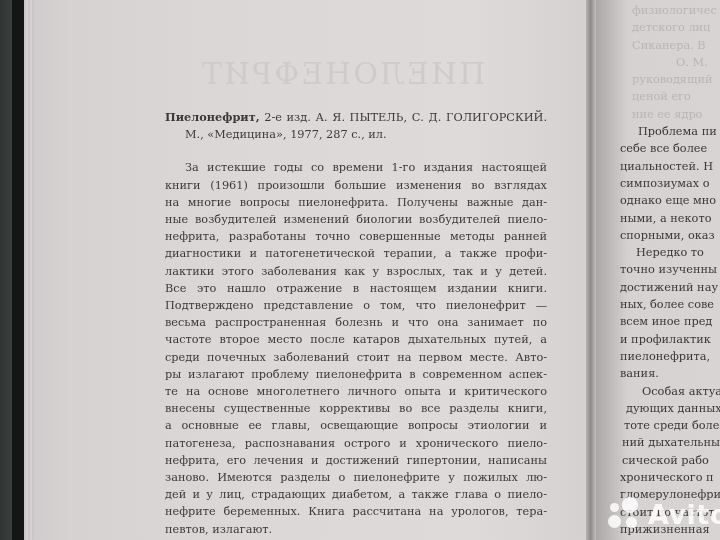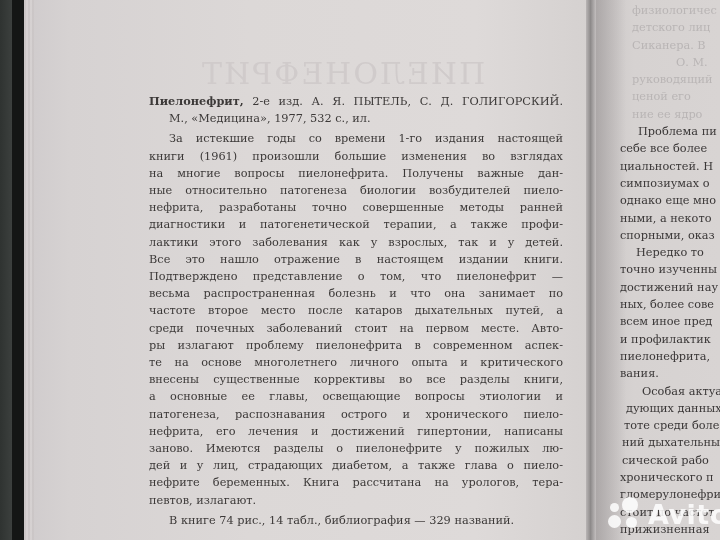--- a/index.html
+++ b/index.html
@@ -43,21 +43,21 @@
     font-size:30px; letter-spacing:2px; color:#cfcaca;
     transform:scaleX(-1); opacity:.9;
     font-family:"DejaVu Serif", serif;
   }
 
   .annotation {
     position:absolute; left:149px; top:93px; width:414px;
     font-size:11.3px; line-height:17.2px; color:#3c3938;
     font-family:"DejaVu Serif", serif;
   }
-  .annotation p { margin:0; text-align:justify; }
+  .annotation p { margin:16px; text-align:justify; }
   .biblio { text-indent:0; }
   .biblio .biblio-title { font-weight:bold; }
   .biblio .biblio-line2 { display:block; padding-left:20px; }
   .line { display:block; text-align:justify; text-align-last:justify; white-space:nowrap; }
   .line.last { text-align-last:left; }
   .line.indent { padding-left:20px; }
 
   .right-text {
     position:absolute; left:616px; top:0; width:200px;
     font-size:11.3px; line-height:17.3px; color:#3a3737;
@@ -85,27 +85,27 @@
 <div class="left-page-edges"></div>
 <div class="gutter"></div>
 <div class="right-page"></div>
 <div class="right-page-shadow"></div>
 
 <div class="ghost-title">ПИЕЛОНЕФРИТ</div>
 
 <div class="annotation">
   <p class="biblio">
     <span class="line"><span class="biblio-title">Пиелонефрит,</span><span> 2-е изд. А. Я. ПЫТЕЛЬ, С. Д. ГОЛИГОРСКИЙ.</span></span>
-    <span class="line last biblio-line2">М., «Медицина», 1977, 532 с., ил.</span>
+    <span class="line last biblio-line2">М., «Медицина», 1977, 287 с., ил.</span>
   </p>
   <p style="margin-top:3px;">
     <span class="line indent">За истекшие годы со времени 1-го издания настоящей</span>
     <span class="line">книги (1961) произошли большие изменения во взглядах</span>
     <span class="line">на многие вопросы пиелонефрита. Получены важные дан-</span>
-    <span class="line">ные относительно патогенеза биологии возбудителей пиело-</span>
+    <span class="line">ные возбудителей изменений биологии возбудителей пиело-</span>
     <span class="line">нефрита, разработаны точно совершенные методы ранней</span>
     <span class="line">диагностики и патогенетической терапии, а также профи-</span>
     <span class="line">лактики этого заболевания как у взрослых, так и у детей.</span>
     <span class="line">Все это нашло отражение в настоящем издании книги.</span>
     <span class="line">Подтверждено представление о том, что пиелонефрит —</span>
     <span class="line">весьма распространенная болезнь и что она занимает по</span>
     <span class="line">частоте второе место после катаров дыхательных путей, а</span>
     <span class="line">среди почечных заболеваний стоит на первом месте. Авто-</span>
     <span class="line">ры излагают проблему пиелонефрита в современном аспек-</span>
     <span class="line">те на основе многолетнего личного опыта и критического</span>

